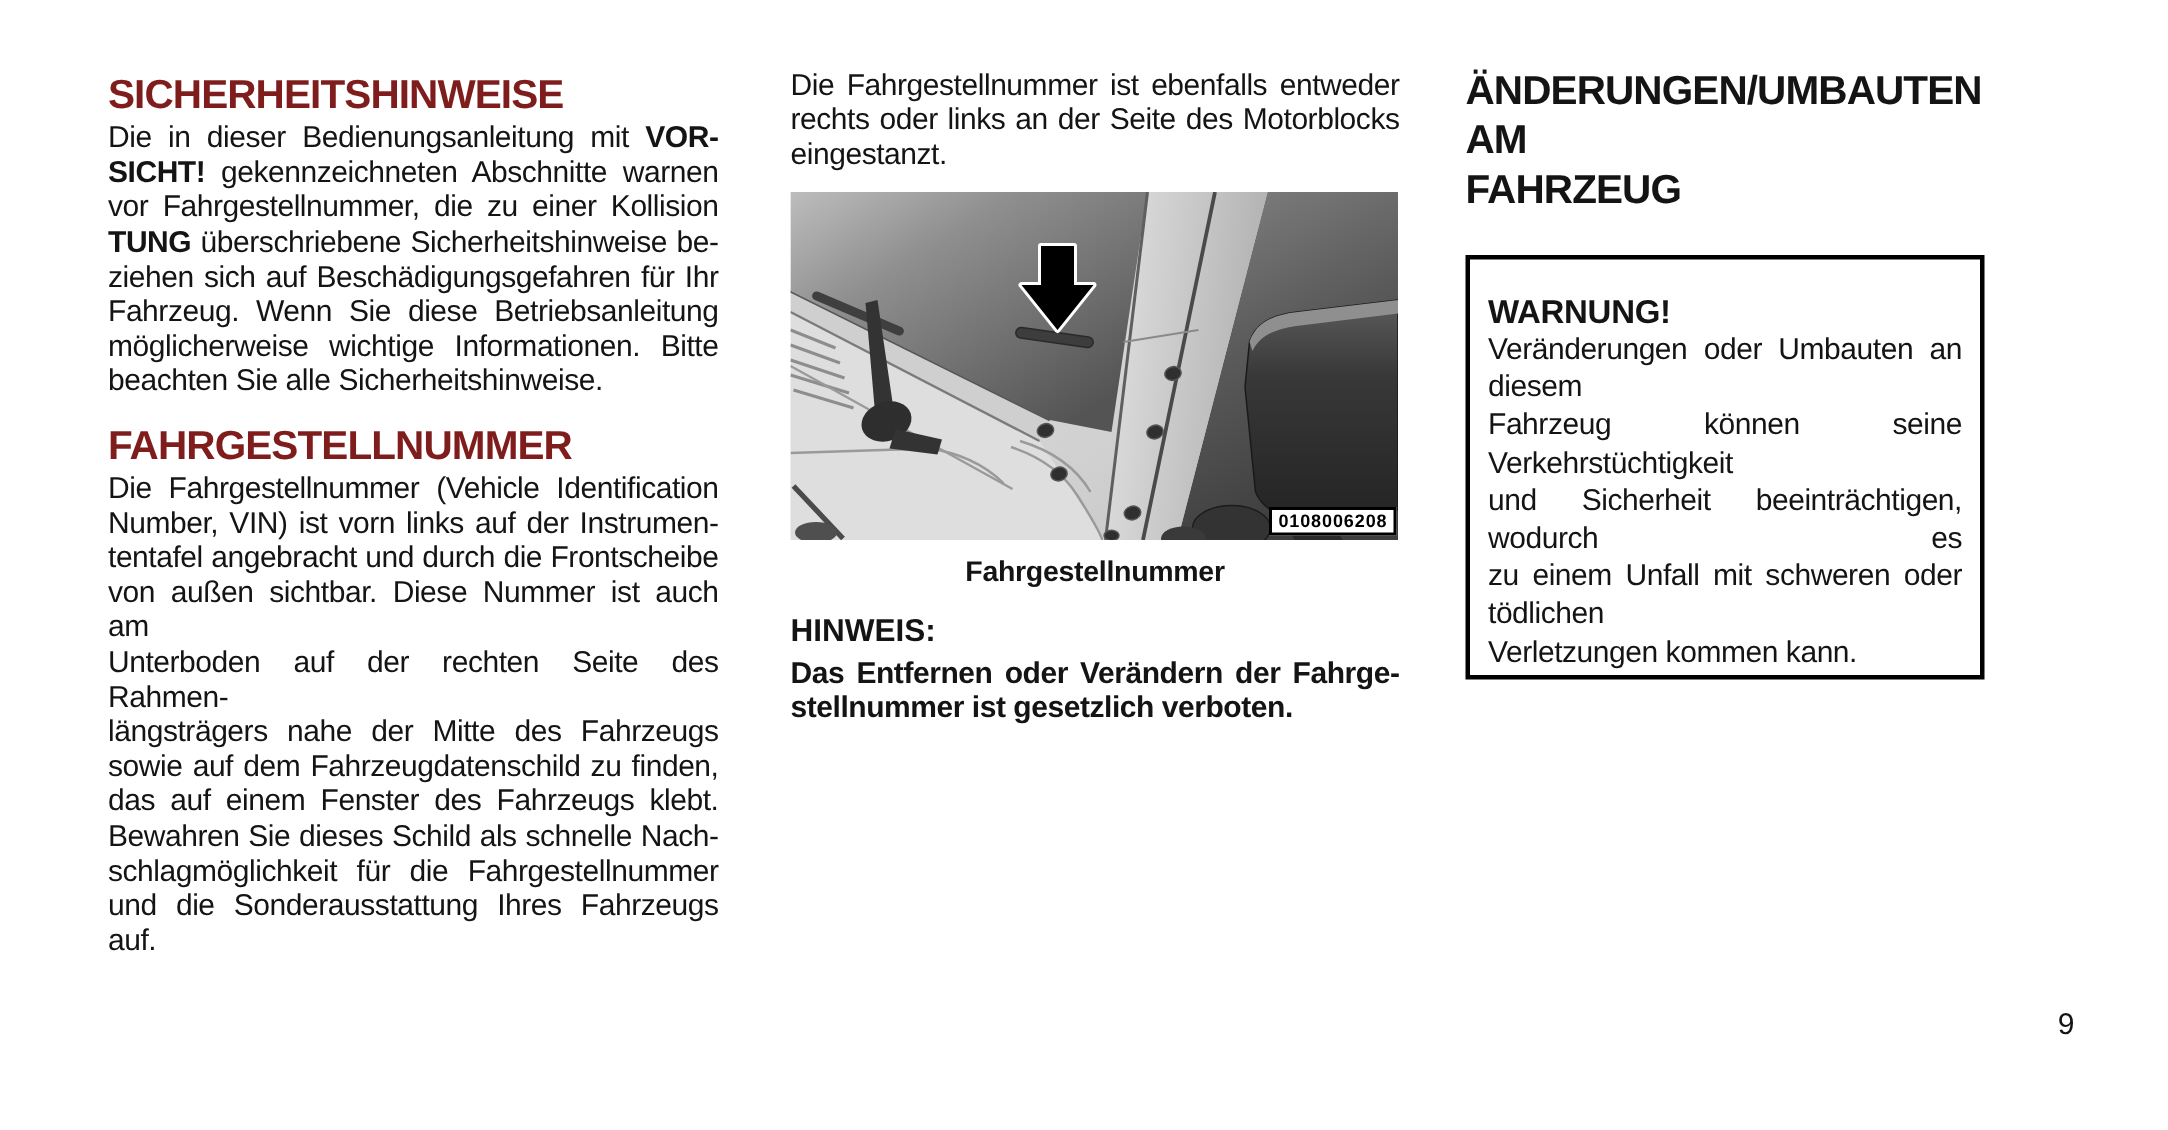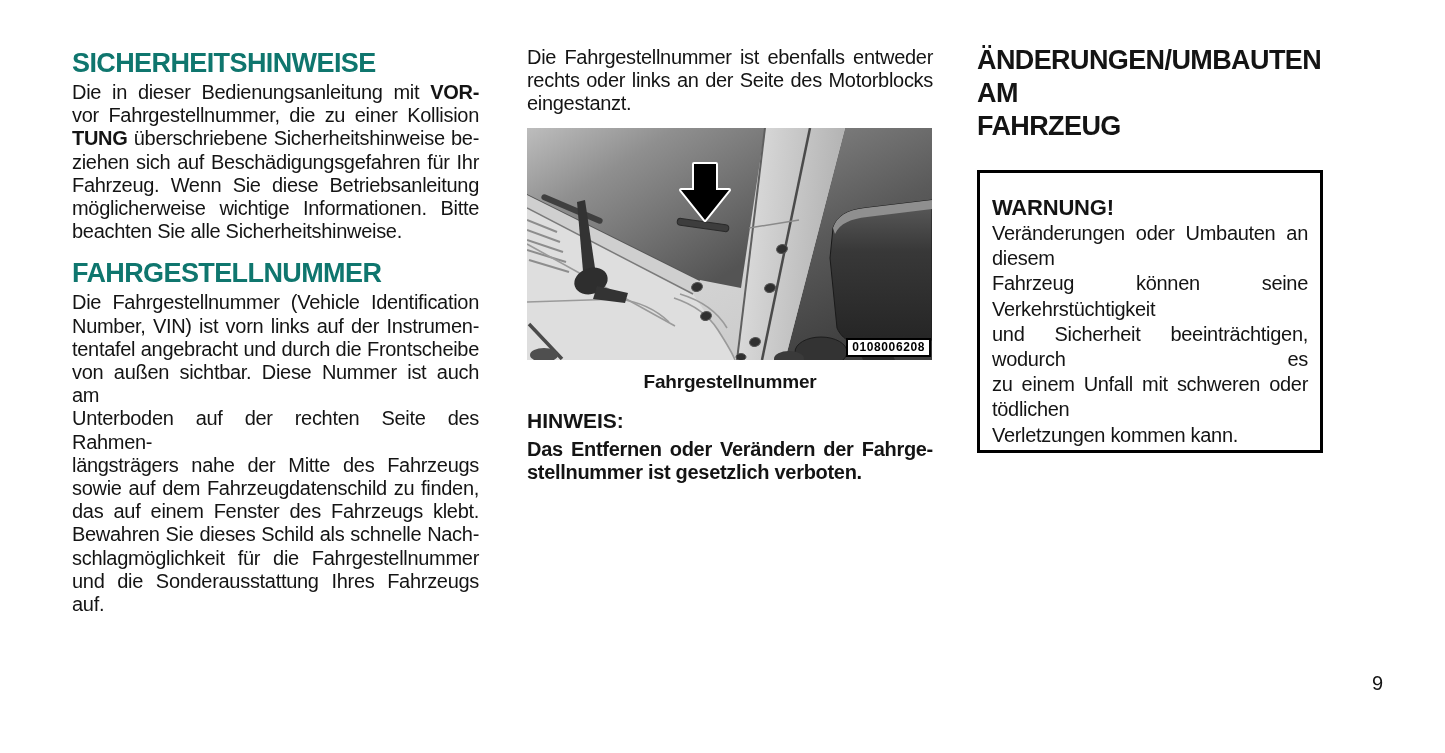--- a/index.html
+++ b/index.html
@@ -8,21 +8,21 @@
     font-family:"Liberation Sans","DejaVu Sans",sans-serif;
     color:#141414; overflow:hidden;
   }
   .col { position:absolute; }
   .col1 { left:72px;  top:48px; width:407px; }
   .col2 { left:527px; top:46px; width:406px; }
   .col3 { left:977px; top:44px; width:346px; }
 
   .h {
     font-size:27px; font-weight:bold; line-height:30px;
-    letter-spacing:-0.6px; margin:0 0 3px 0; color:#0f766e;
+    letter-spacing:-0.6px; margin:0 0 3px 0; color:#7f1d1d;
   }
   .h2gap { margin-top:15px; }
   .h3line { font-size:27px; font-weight:bold; line-height:33px; letter-spacing:-0.6px; }
 
   .para { font-size:20px; line-height:23.2px; letter-spacing:-0.3px; }
   .tline { text-align:justify; text-align-last:justify; }
   .tline.tlast { text-align-last:left; }
   .b { font-weight:bold; }
   .boldpara { font-weight:bold; }
 
@@ -55,20 +55,21 @@
 </style>
 </head>
 <body>
 
 <div class="page">
 
   <div class="col col1">
     <div class="h">SICHERHEITSHINWEISE</div>
     <div class="para">
         <div class="tline"><span>Die in dieser Bedienungsanleitung mit </span><span class="b">VOR-</span></div>
+        <div class="tline"><span class="b">SICHT!</span><span> gekennzeichneten Abschnitte warnen</span></div>
         <div class="tline"><span>vor Fahrgestellnummer, die zu einer Kollision</span></div>
         <div class="tline"><span class="b">TUNG</span><span> überschriebene Sicherheitshinweise be-</span></div>
         <div class="tline"><span>ziehen sich auf Beschädigungsgefahren für Ihr</span></div>
         <div class="tline"><span>Fahrzeug. Wenn Sie diese Betriebsanleitung</span></div>
         <div class="tline"><span>möglicherweise wichtige Informationen. Bitte</span></div>
         <div class="tline tlast"><span>beachten Sie alle Sicherheitshinweise.</span></div>
       </div>
     <div class="h h2gap">FAHRGESTELLNUMMER</div>
     <div class="para">
         <div class="tline"><span>Die Fahrgestellnummer (Vehicle Identification</span></div>

